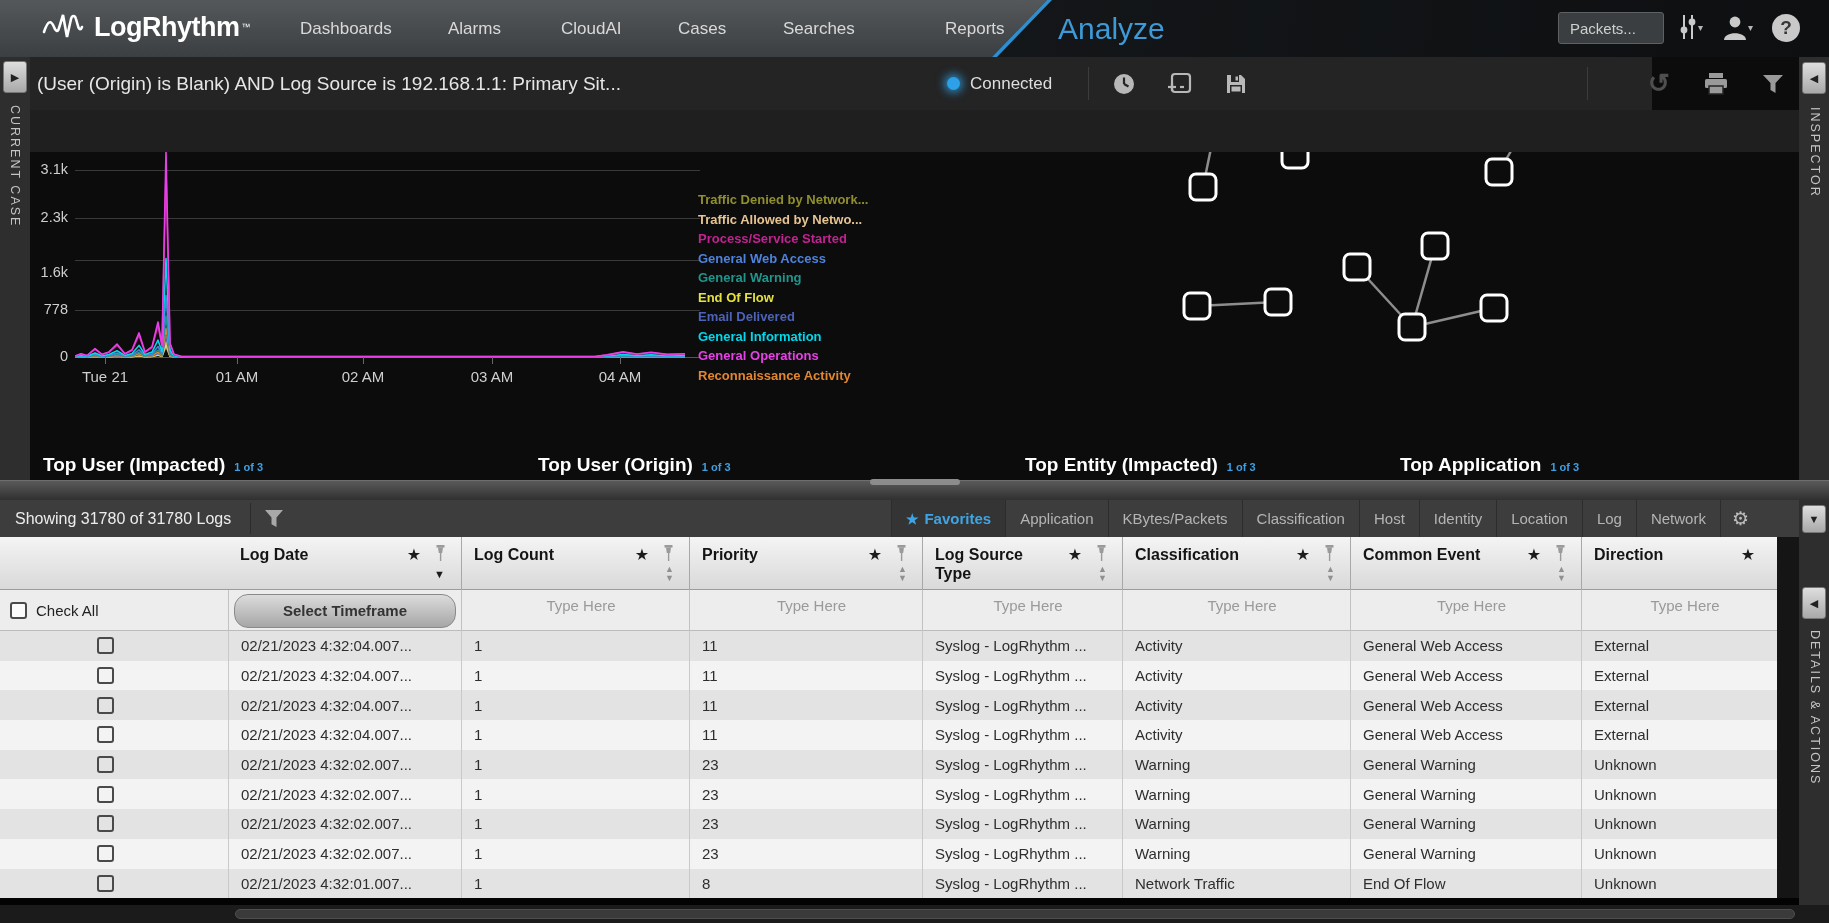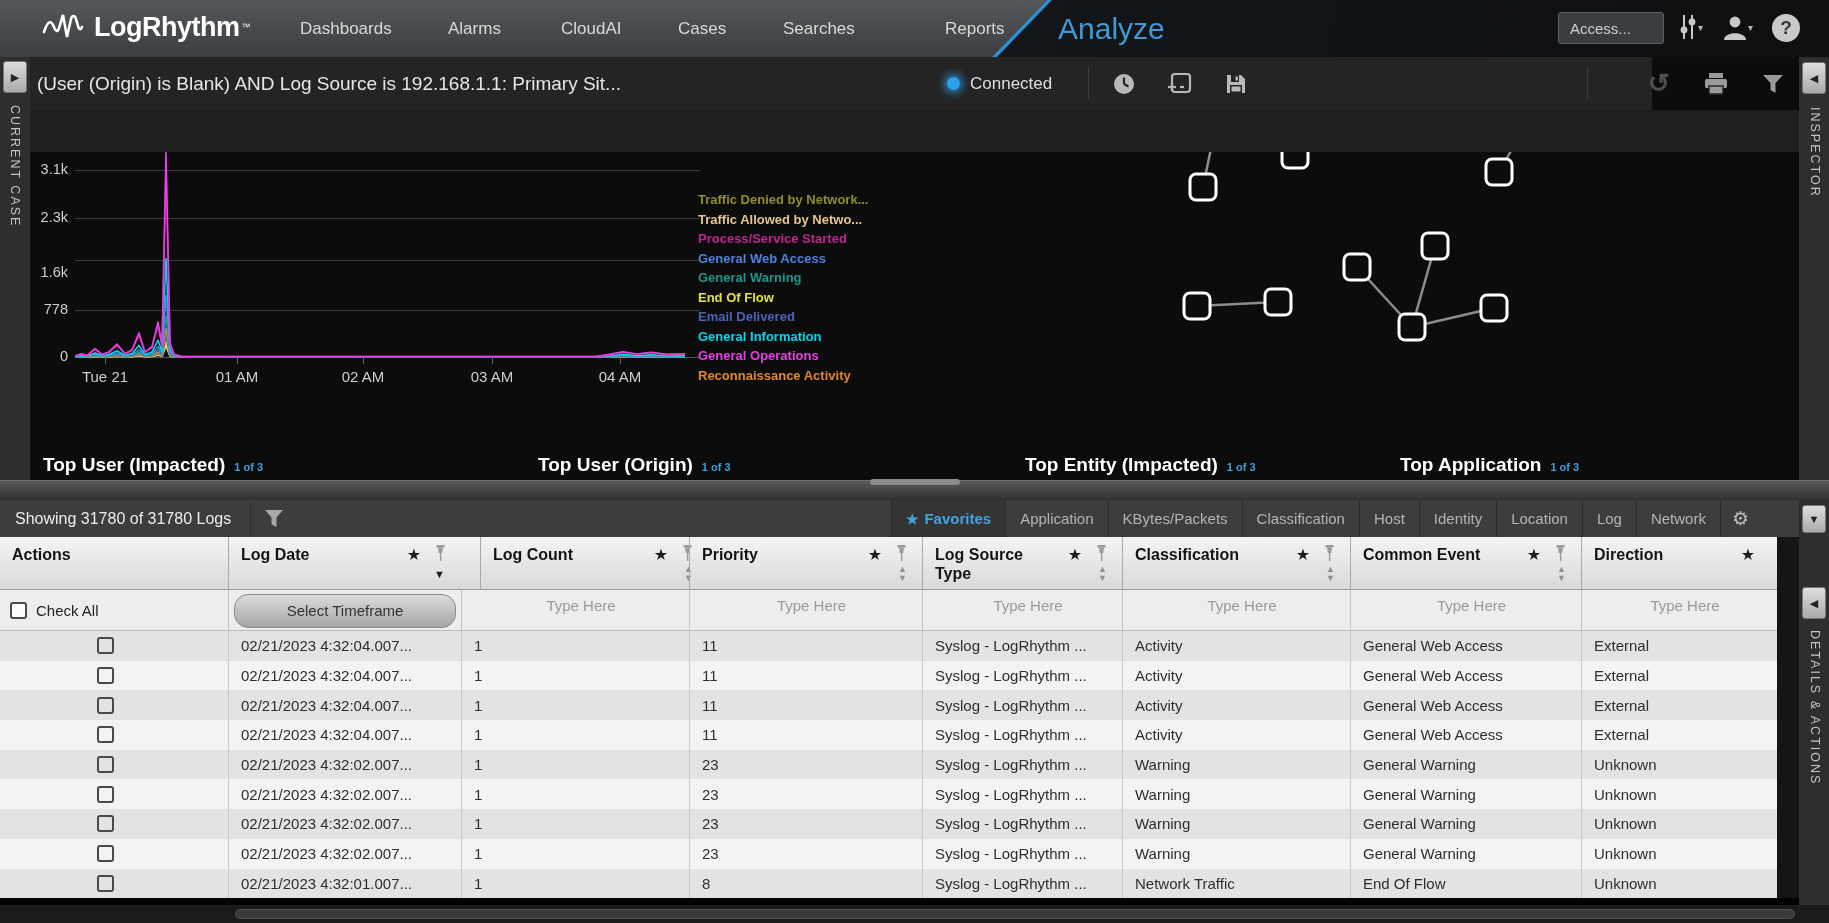--- a/index.html
+++ b/index.html
@@ -65,21 +65,21 @@
   .th-star{position:absolute;right:40px;top:8px;font-size:16px;color:#1c1c1c;}
   .th-pin{position:absolute;right:14px;top:8px;}
   .th-sortdesc{position:absolute;right:16px;top:31px;font-size:11px;color:#1c1c1c;}
   .th-sortboth{position:absolute;right:15px;top:28px;display:flex;flex-direction:column;line-height:9px;font-size:9px;color:#909090;}
   .filterrow{left:0;top:590px;width:1777px;height:41px;background:#ededed;border-bottom:1px solid #bcbcbc;box-sizing:border-box;}
   .fcell{position:absolute;top:0;height:41px;border-left:1px solid #c2c2c2;box-sizing:border-box;display:flex;align-items:center;}
   .fcell:first-child{border-left:none;}
   .finput{width:100%;height:100%;border:none;background:transparent;font-size:15px;color:#555;padding:0 0 10px 11px;outline:none;font-family:"Liberation Sans",sans-serif;text-align:center;}
   .finput::placeholder{color:#9a9a9a;opacity:1;}
   .tf-btn{margin:8px 5px;flex:1;height:32px;background:linear-gradient(#dcdcdc,#a6a6a6);border:1px solid #8a8a8a;border-radius:14px;
-          font-size:15px;color:#333;display:flex;align-items:center;justify-content:center;cursor:pointer;}
+          font-size:15px;color:#333;display:flex;align-items:center;justify-content:center;cursor:pointer;font-weight:bold;}
   .cb{width:17px;height:17px;border:2px solid #4a4a4a;border-radius:3px;background:#fbfbfb;box-sizing:border-box;cursor:pointer;}
   .rows{left:0;top:631px;width:1777px;height:267px;overflow:hidden;}
   .trow{position:relative;width:1777px;height:29.7px;}
   .trow.odd{background:#e3e3e3;}
   .trow.even{background:#f3f3f3;}
   .tcell{position:absolute;top:0;height:29.7px;display:flex;align-items:center;padding-left:12px;box-sizing:border-box;
          font-size:15px;color:#2e2e2e;border-left:1px solid #c9c9c9;white-space:nowrap;overflow:hidden;}
   .tcell.first{border-left:none;}
   
   .vscroll{left:1777px;top:537px;width:22px;height:361px;background:#151515;}
@@ -104,21 +104,21 @@
     </div>
     <div id="nav-items">
         <div class="nav-item" style="left:300px;">Dashboards</div>
         <div class="nav-item" style="left:448px;">Alarms</div>
         <div class="nav-item" style="left:561px;">CloudAI</div>
         <div class="nav-item" style="left:678px;">Cases</div>
         <div class="nav-item" style="left:783px;">Searches</div>
         <div class="nav-item" style="left:913px;margin-left:32px;">Reports</div>
       </div>
     <div class="abs analyze-label">Analyze</div>
-    <div class="abs search-btn">Access...</div>
+    <div class="abs search-btn">Packets...</div>
     <div class="abs" style="left:1678px;top:14px;display:flex;align-items:center;">
       <svg width="20" height="26" viewBox="0 0 20 26">
         <line x1="6" y1="1" x2="6" y2="25" stroke="#c9c9c9" stroke-width="2"></line>
         <line x1="14" y1="1" x2="14" y2="25" stroke="#c9c9c9" stroke-width="2"></line>
         <circle cx="6" cy="16" r="3.4" fill="#c9c9c9"></circle>
         <circle cx="14" cy="8" r="3.4" fill="#c9c9c9"></circle>
       </svg>
       <span class="caret">▾</span>
     </div>
     <div class="abs" style="left:1722px;top:14px;display:flex;align-items:center;">
@@ -317,34 +317,31 @@
           <span>Log</span>
         </div>
         <div class="tab">
           <span>Network</span>
         </div>
         <div class="gear">⚙</div>
       </div>
   </div>
 
   <div class="abs thead" id="thead">
-      <div class="th" style="left:0px;width:228px;">
-        <div class="th-label">Actions</div>
-      </div>
       <div class="th" style="left:228px;width:233px;">
         <div class="th-label">Log Date</div>
         <span class="th-star" style="">★</span>
         <svg width="13" height="17" viewBox="0 0 13 17" class="th-pin">
           <rect x="2.5" y="0" width="8" height="2.6" fill="#9a9a9a"></rect>
           <path d="M4 2.6 H9 L8.2 8 H4.8 Z" fill="#9a9a9a"></path>
           <rect x="5.9" y="8" width="1.4" height="8" fill="#9a9a9a"></rect>
         </svg>
         <span class="th-sortdesc">▼</span>
       </div>
-      <div class="th" style="left:480px;width:228px;">
+      <div class="th" style="left:461px;width:228px;">
         <div class="th-label">Log Count</div>
         <span class="th-star" style="">★</span>
         <svg width="13" height="17" viewBox="0 0 13 17" class="th-pin">
           <rect x="2.5" y="0" width="8" height="2.6" fill="#9a9a9a"></rect>
           <path d="M4 2.6 H9 L8.2 8 H4.8 Z" fill="#9a9a9a"></path>
           <rect x="5.9" y="8" width="1.4" height="8" fill="#9a9a9a"></rect>
         </svg>
         <span class="th-sortboth">
           <span>▲</span>
           <span>▼</span>

